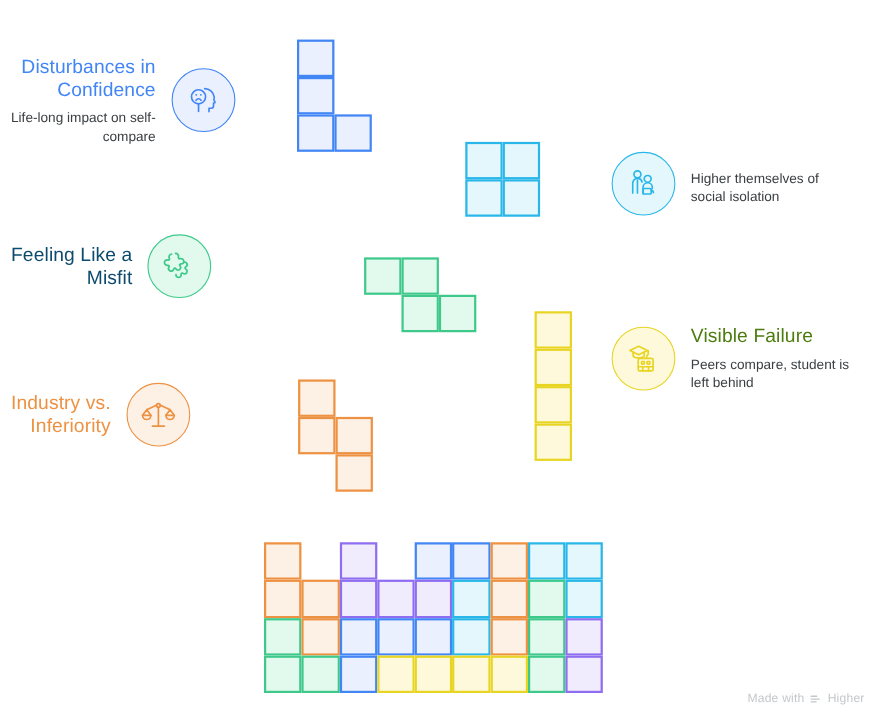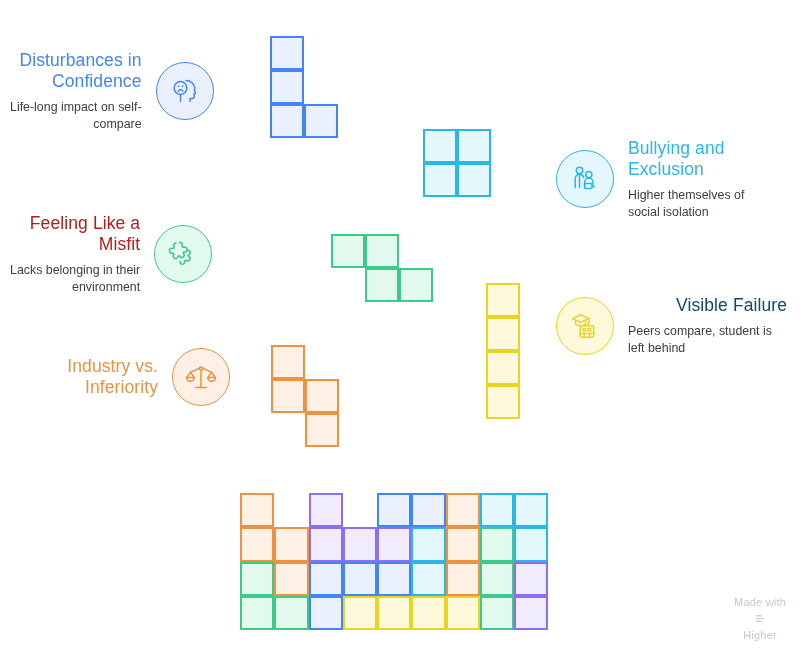--- a/index.html
+++ b/index.html
@@ -40,21 +40,21 @@
   .cell{position:absolute;box-sizing:border-box;border-width:2px;border-style:solid;}
 
   
   .grid{position:absolute;}
   .gcell{position:absolute;box-sizing:border-box;border-width:2px;border-style:solid;}
 
   
   .footer{
     position:absolute;right:18px;bottom:17px;
     display:flex;align-items:center;gap:5px;
-    font-size:11px;color:#c4c7c9;letter-spacing:.2px;flex-direction:column;
+    font-size:11px;color:#c4c7c9;letter-spacing:.2px;
   }
   .footer .mark{display:flex;align-items:center;}
 </style>
 </head>
 <body>
 
 <div class="stage">
 
   <div class="row" id="row-0" style="left: 10px; top: 50px; width: 220px; gap: 14px;">
     <div class="txt right-al">
@@ -81,33 +81,29 @@
         <circle cx="11.5" cy="8.5" r="3.2"></circle>
         <path d="M7.2 25.5V16.5c0-2.4 1.9-4.3 4.3-4.3 2 0 3.7 1.3 4.2 3.2"></path>
         <path d="M11.5 13.6v11.9"></path>
         <circle cx="20.8" cy="12.6" r="3.1"></circle>
         <path d="M16.6 26.2v-5.9c0-2.3 1.9-4.2 4.2-4.2s4.2 1.9 4.2 4.2v1.1"></path>
         <rect x="16.6" y="21.4" width="7.4" height="5" rx="1"></rect>
         <path d="M24 22.8c1.3.3 2 1.2 2 2.4"></path>
       </svg>
     </div>
     <div class="txt left-al">
-      <div class="title" style="color: rgb(41, 182, 232);">Bullying and
-Exclusion</div>
       <div class="desc">Higher themselves of
 social isolation</div>
     </div>
   </div>
 
   <div class="row" id="row-2" style="left: 10px; top: 213px; width: 220px; gap: 14px;">
     <div class="txt right-al">
-      <div class="title" style="color: #b91c1c;">Feeling Like a
+      <div class="title" style="color: #0c4a6e;">Feeling Like a
 Misfit</div>
-      <div class="desc">Lacks belonging in their
-environment</div>
     </div>
     <div class="badge" id="badge-2" style="color: rgb(62, 201, 138); background: rgb(226, 250, 238);">
       <svg width="34" height="34" viewBox="0 0 34 34" fill="none" stroke="currentColor" stroke-width="1.6" stroke-linecap="round" stroke-linejoin="round">
         <path d="M13.6 5.4c2 0 3 1.4 2.6 3.1-.3 1.2.5 2 1.6 1.7 1.8-.5 3.3.6 3.3 2.5 0 1.5-1.1 2.3-2.3 2.2-1.2-.1-1.8.9-1.1 1.8.9 1.2.6 2.9-.8 3.6-1.2.6-2.4.1-2.9-.9-.5-1-1.7-.9-2 .2-.4 1.5-1.9 2.3-3.4 1.7-1.4-.6-1.8-2.1-1.1-3.3.6-1 0-2-1.1-1.8-1.6.2-2.9-.9-2.9-2.5 0-1.7 1.4-2.7 2.9-2.3 1.2.3 2-.6 1.5-1.7-.7-1.6.2-3.3 2-3.6"></path>
         <path d="M20.9 13.6c1.1-.5 2.4-.1 3 .9.6 1.1.2 2.4-.9 3-.9.5-1 1.6-.1 2.1 1.2.7 1.5 2.2.8 3.3-.7 1.1-2.2 1.4-3.3.6-.9-.6-1.9 0-1.8 1.1.2 1.4-.9 2.6-2.3 2.6-1.4 0-2.5-1.2-2.3-2.6"></path>
       </svg>
     </div>
   </div>
 
   <div class="row" id="row-3" style="left: 556px; top: 295px; width: 238px; gap: 14px;">
@@ -117,27 +113,27 @@
         <path d="M7.6 11v3.4c0 1 2.2 2 5 2s5-1 5-2V11"></path>
         <path d="M21.3 9.6v3.1c0 1.1-1.4 1.3-1.4 2.4v1.6"></path>
         <rect x="12.2" y="16.8" width="13.5" height="11.4" rx="1.4"></rect>
         <rect x="15.2" y="19.6" width="2.6" height="2.4" rx=".5"></rect>
         <rect x="20.2" y="19.6" width="2.6" height="2.4" rx=".5"></rect>
         <path d="M12.2 24.4h13.5"></path>
         <path d="M16.3 24.4v3.8M21.6 24.4v3.8"></path>
       </svg>
     </div>
     <div class="txt left-al">
-      <div class="title" style="color: #0c4a6e; margin-left: 48px;">Visible Failure</div>
+      <div class="title" style="color: #4d7c0f;">Visible Failure</div>
       <div class="desc">Peers compare, student is
 left behind</div>
     </div>
   </div>
 
-  <div class="row" id="row-4" style="left: 10px; top: 348px; width: 220px; gap: 14px; justify-content: flex-end;">
+  <div class="row" id="row-4" style="left: 10px; top: 348px; width: 220px; gap: 14px;">
     <div class="txt right-al">
       <div class="title" style="color: rgb(237, 145, 66);">Industry vs.
 Inferiority</div>
     </div>
     <div class="badge" id="badge-4" style="color: rgb(237, 145, 66); background: rgb(253, 240, 228);">
       <svg width="34" height="34" viewBox="0 0 34 34" fill="none" stroke="currentColor" stroke-width="1.5" stroke-linecap="round" stroke-linejoin="round">
         <circle cx="17" cy="8.6" r="1.7"></circle>
         <path d="M17 10.3v17.1"></path>
         <path d="M11.6 27.4h10.8"></path>
         <path d="M15.6 8.1 6.4 12.4M18.4 8.1l9.2 4.3"></path>

